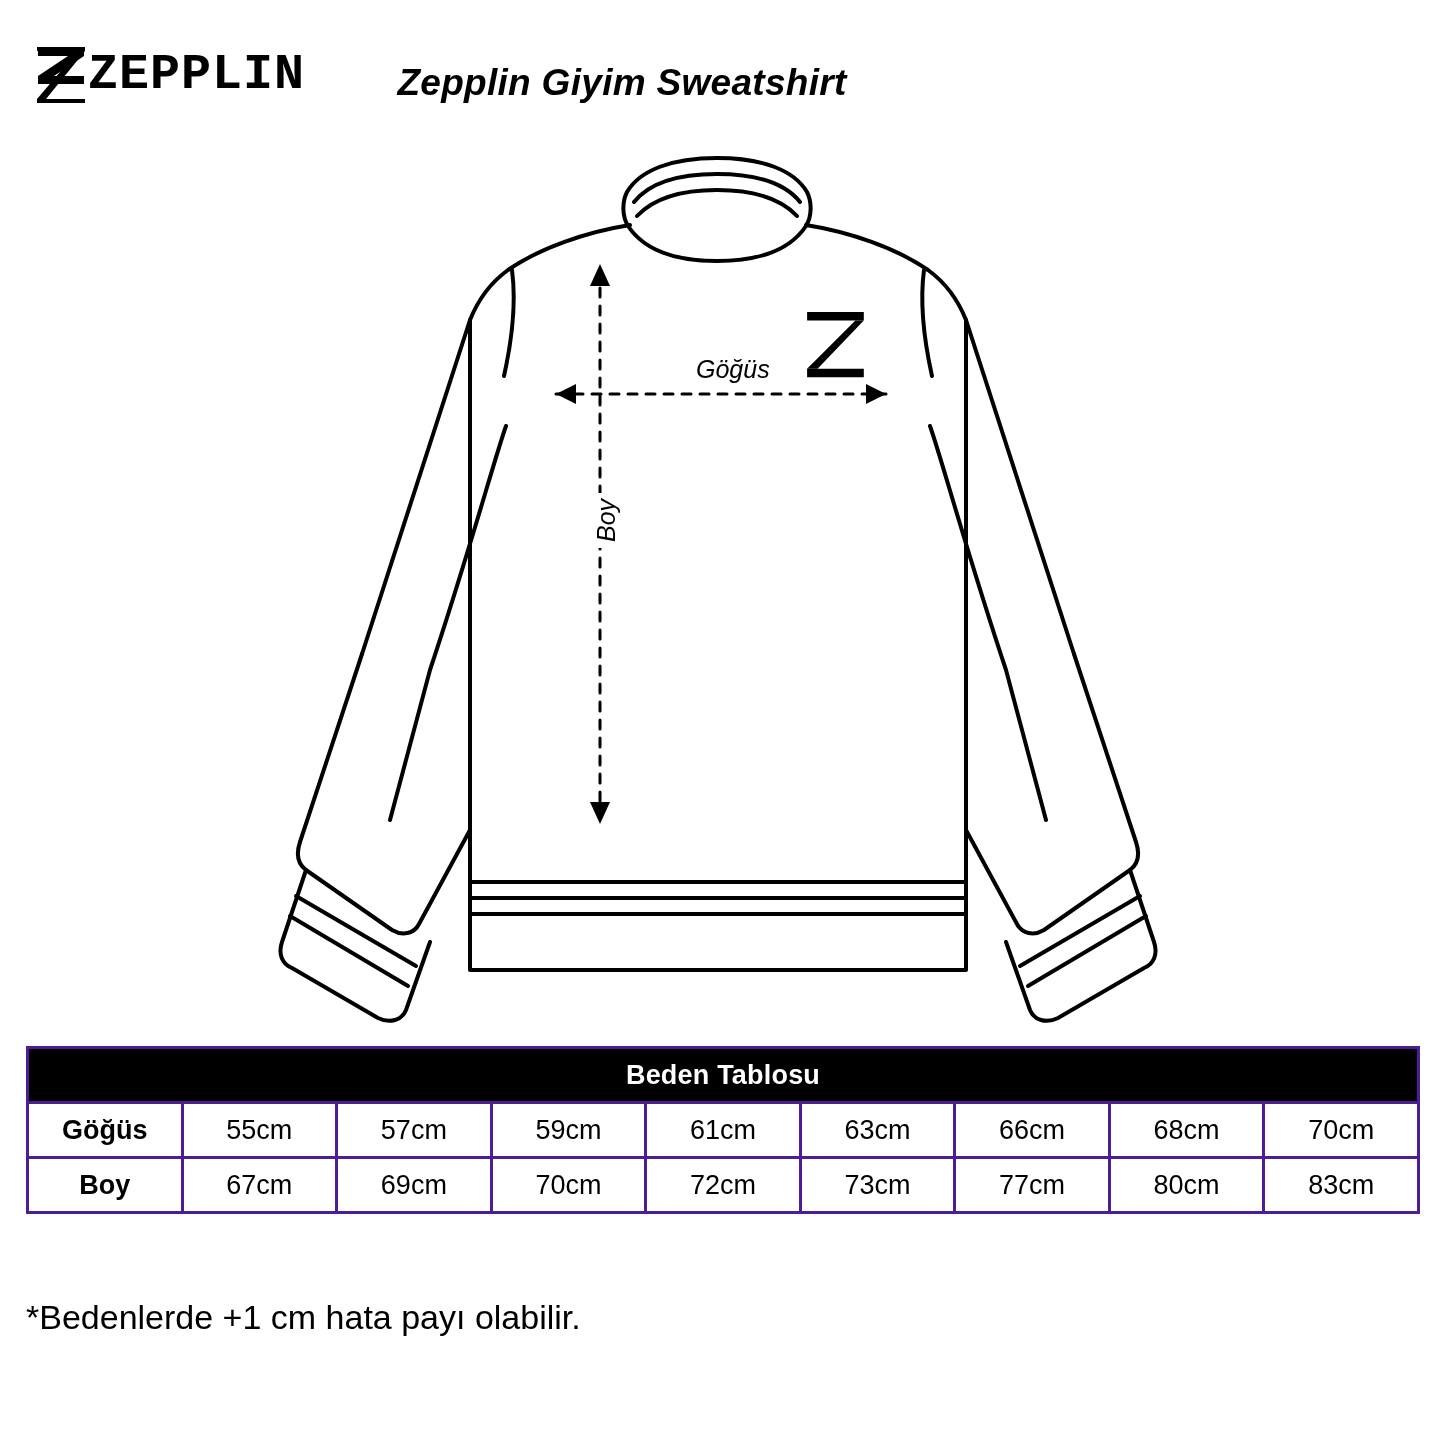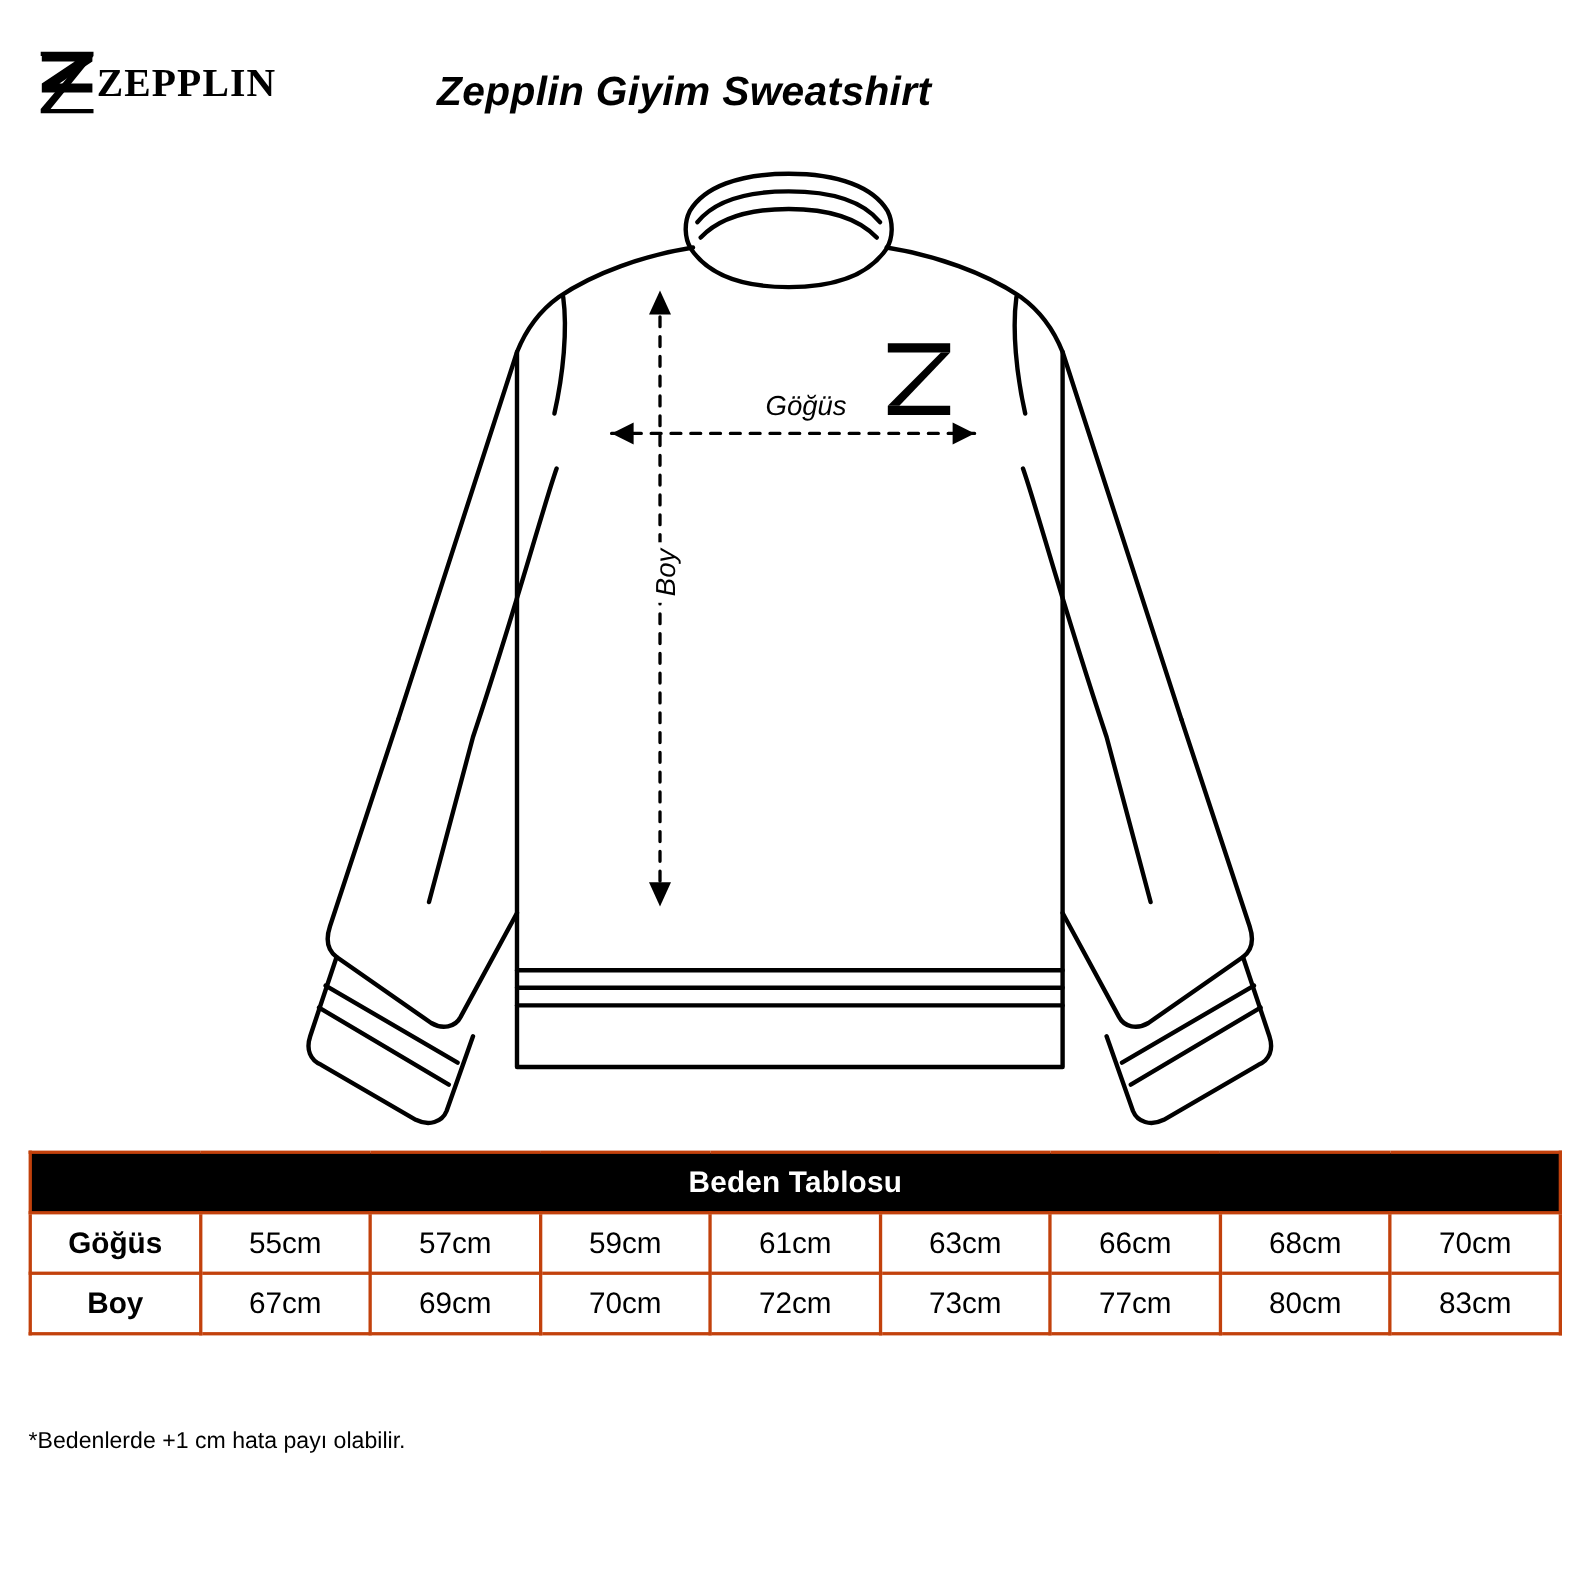--- a/index.html
+++ b/index.html
@@ -33,26 +33,26 @@
     display: flex;
     align-items: center;
   }
   .brand-logo .zglyph {
     width: 54px;
     height: 58px;
     position: relative;
     display: inline-block;
   }
   .brand-logo .ztext {
-    font-size: 36px;
+    font-size: 50px;
     font-weight: 700;
     letter-spacing: 1px;
     line-height: 1;
     margin-left: 0px;
-    font-family: Liberation Serif, serif;
+    font-family: Liberation Mono, monospace;
   }
   .title {
     position: absolute;
     left: 0;
     top: 62px;
     width: 1244px;
     text-align: center;
     font-size: 37px;
     font-style: italic;
     font-weight: 600;
@@ -100,21 +100,21 @@
     left: 26px;
     top: 1046px;
     width: 1394px;
   }
   table.size-table {
     border-collapse: collapse;
     width: 1394px;
     table-layout: fixed;
   }
   table.size-table td, table.size-table th {
-    border: 3px solid #c2410c;
+    border: 3px solid #4c1d95;
     height: 52px;
     padding: 0 14px;
     font-size: 27px;
     text-align: center;
     vertical-align: middle;
     font-family: "Liberation Sans", sans-serif;
   }
   .tbl-title {
     background: #000;
     color: #fff;
@@ -137,21 +137,21 @@
     text-align: left;
     padding-left: 18px;
     font-size: 27px;
   }
   .col-first { width: 248px; }
 
   .footnote {
     position: absolute;
     left: 26px;
     top: 1298px;
-    font-size: 21px;
+    font-size: 34px;
     font-family: "Liberation Sans", sans-serif;
   }
 </style>
 </head>
 <body>
 
 <div class="header">
 
   <div class="brand-logo">
     <span class="zglyph">

